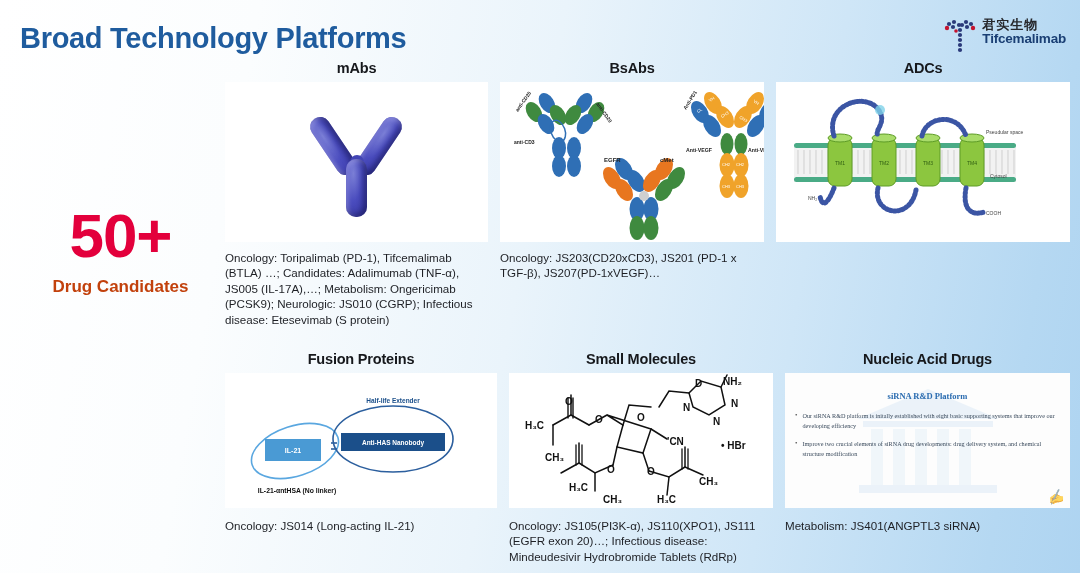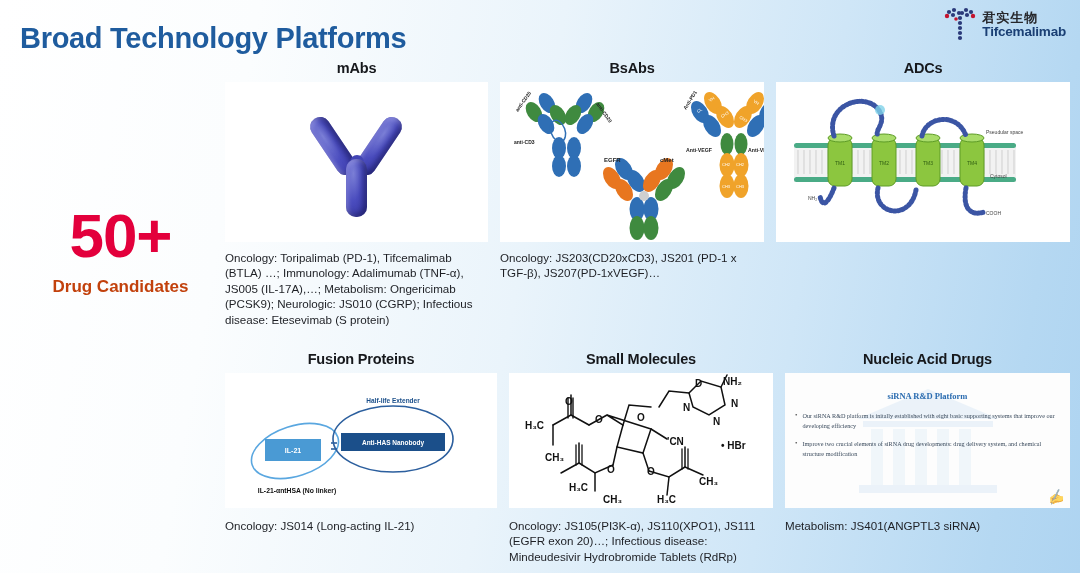--- a/index.html
+++ b/index.html
@@ -10,21 +10,21 @@
     position:relative;
   }
   .slide{position:absolute;inset:0;}
 
   
   .title{
     position:absolute;left:20px;top:22px;
     font-size:29px;font-weight:bold;color:#1f5c9e;
     letter-spacing:-0.3px;white-space:nowrap;
   }
-  .logo{position:absolute;right:14px;top:6px;display:flex;align-items:center;gap:5px;}
+  .logo{position:absolute;right:14px;top:18px;display:flex;gap:5px;}
   .logo-mark{width:34px;height:38px;position:relative;}
   .logo-text{display:flex;flex-direction:column;line-height:1.05;}
   .logo-cn{font-size:13px;font-weight:bold;color:#26272b;letter-spacing:1px;}
   .logo-en{font-size:13.5px;font-weight:bold;color:#1a3f74;letter-spacing:-.2px;}
 
   
   .stat{position:absolute;left:18px;top:205px;width:205px;text-align:center;}
   .stat-num{font-size:62px;font-weight:bold;color:#e3003c;line-height:1;letter-spacing:-1px;}
   .stat-label{font-size:17px;font-weight:bold;color:#c2410c;margin-top:10px;}
 
@@ -123,21 +123,21 @@
         <div class="cat-head">mAbs</div>
         <div class="panel">
           <div class="mab" style="width:80px;height:108px;">
             <div class="arm l"></div>
               <div class="arm r"></div>
             <div class="hinge"></div>
               <div class="stem"></div>
           </div>
         </div>
         <div class="caption">
-          <b>Oncology:</b><span> Toripalimab (PD-1), Tifcemalimab (BTLA) …; </span><b>Immunology:</b><span> Adalimumab (TNF-α), JS005 (IL-17A),…; </span><b>Metabolism:</b><span> Ongericimab (PCSK9); </span><b>Neurologic:</b><span> JS010 (CGRP); </span><b>Infectious disease:</b><span> Etesevimab (S protein)</span>
+          <b>Oncology:</b><span> Toripalimab (PD-1), Tifcemalimab (BTLA) …; </span><b>Candidates:</b><span> Adalimumab (TNF-α), JS005 (IL-17A),…; </span><b>Metabolism:</b><span> Ongericimab (PCSK9); </span><b>Neurologic:</b><span> JS010 (CGRP); </span><b>Infectious disease:</b><span> Etesevimab (S protein)</span>
         </div>
       </div>
 
       <div class="col c2">
         <div class="cat-head">BsAbs</div>
         <div class="panel">
           <svg width="288" height="160" viewBox="0 0 288 160">
 
             <g>
               <ellipse cx="34" cy="30" rx="7" ry="11" transform="rotate(-32 34 30)" fill="#3f8a3f"></ellipse>

